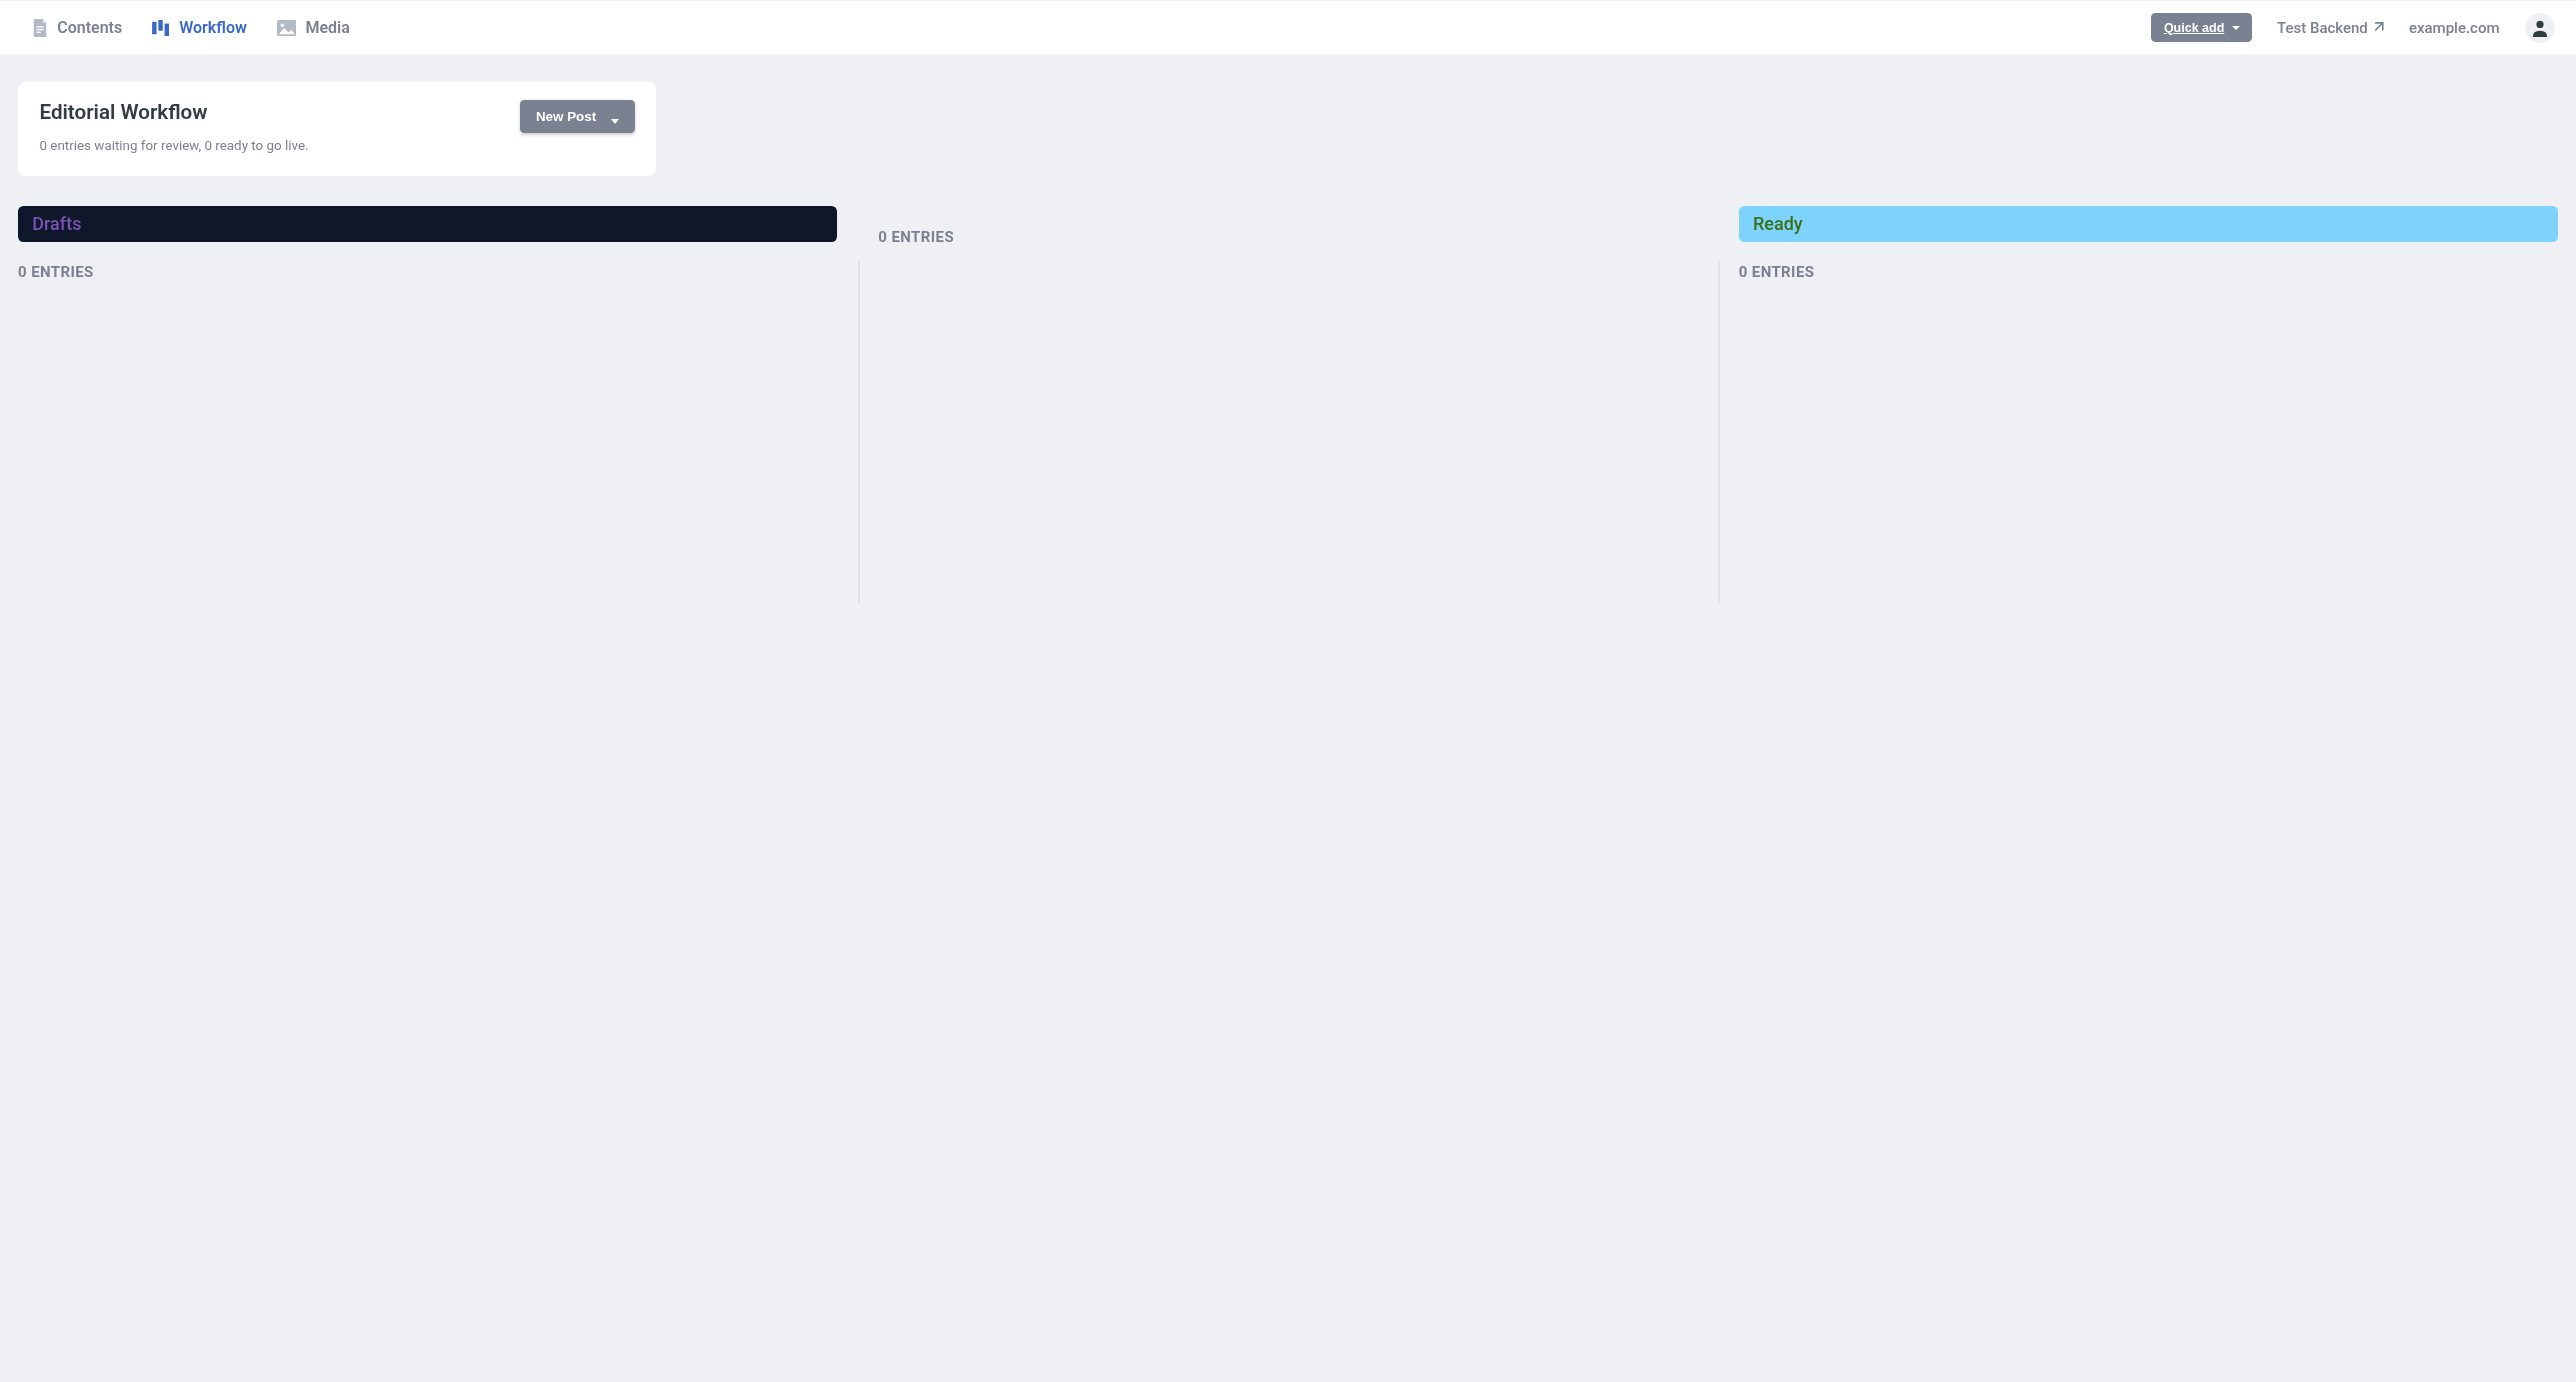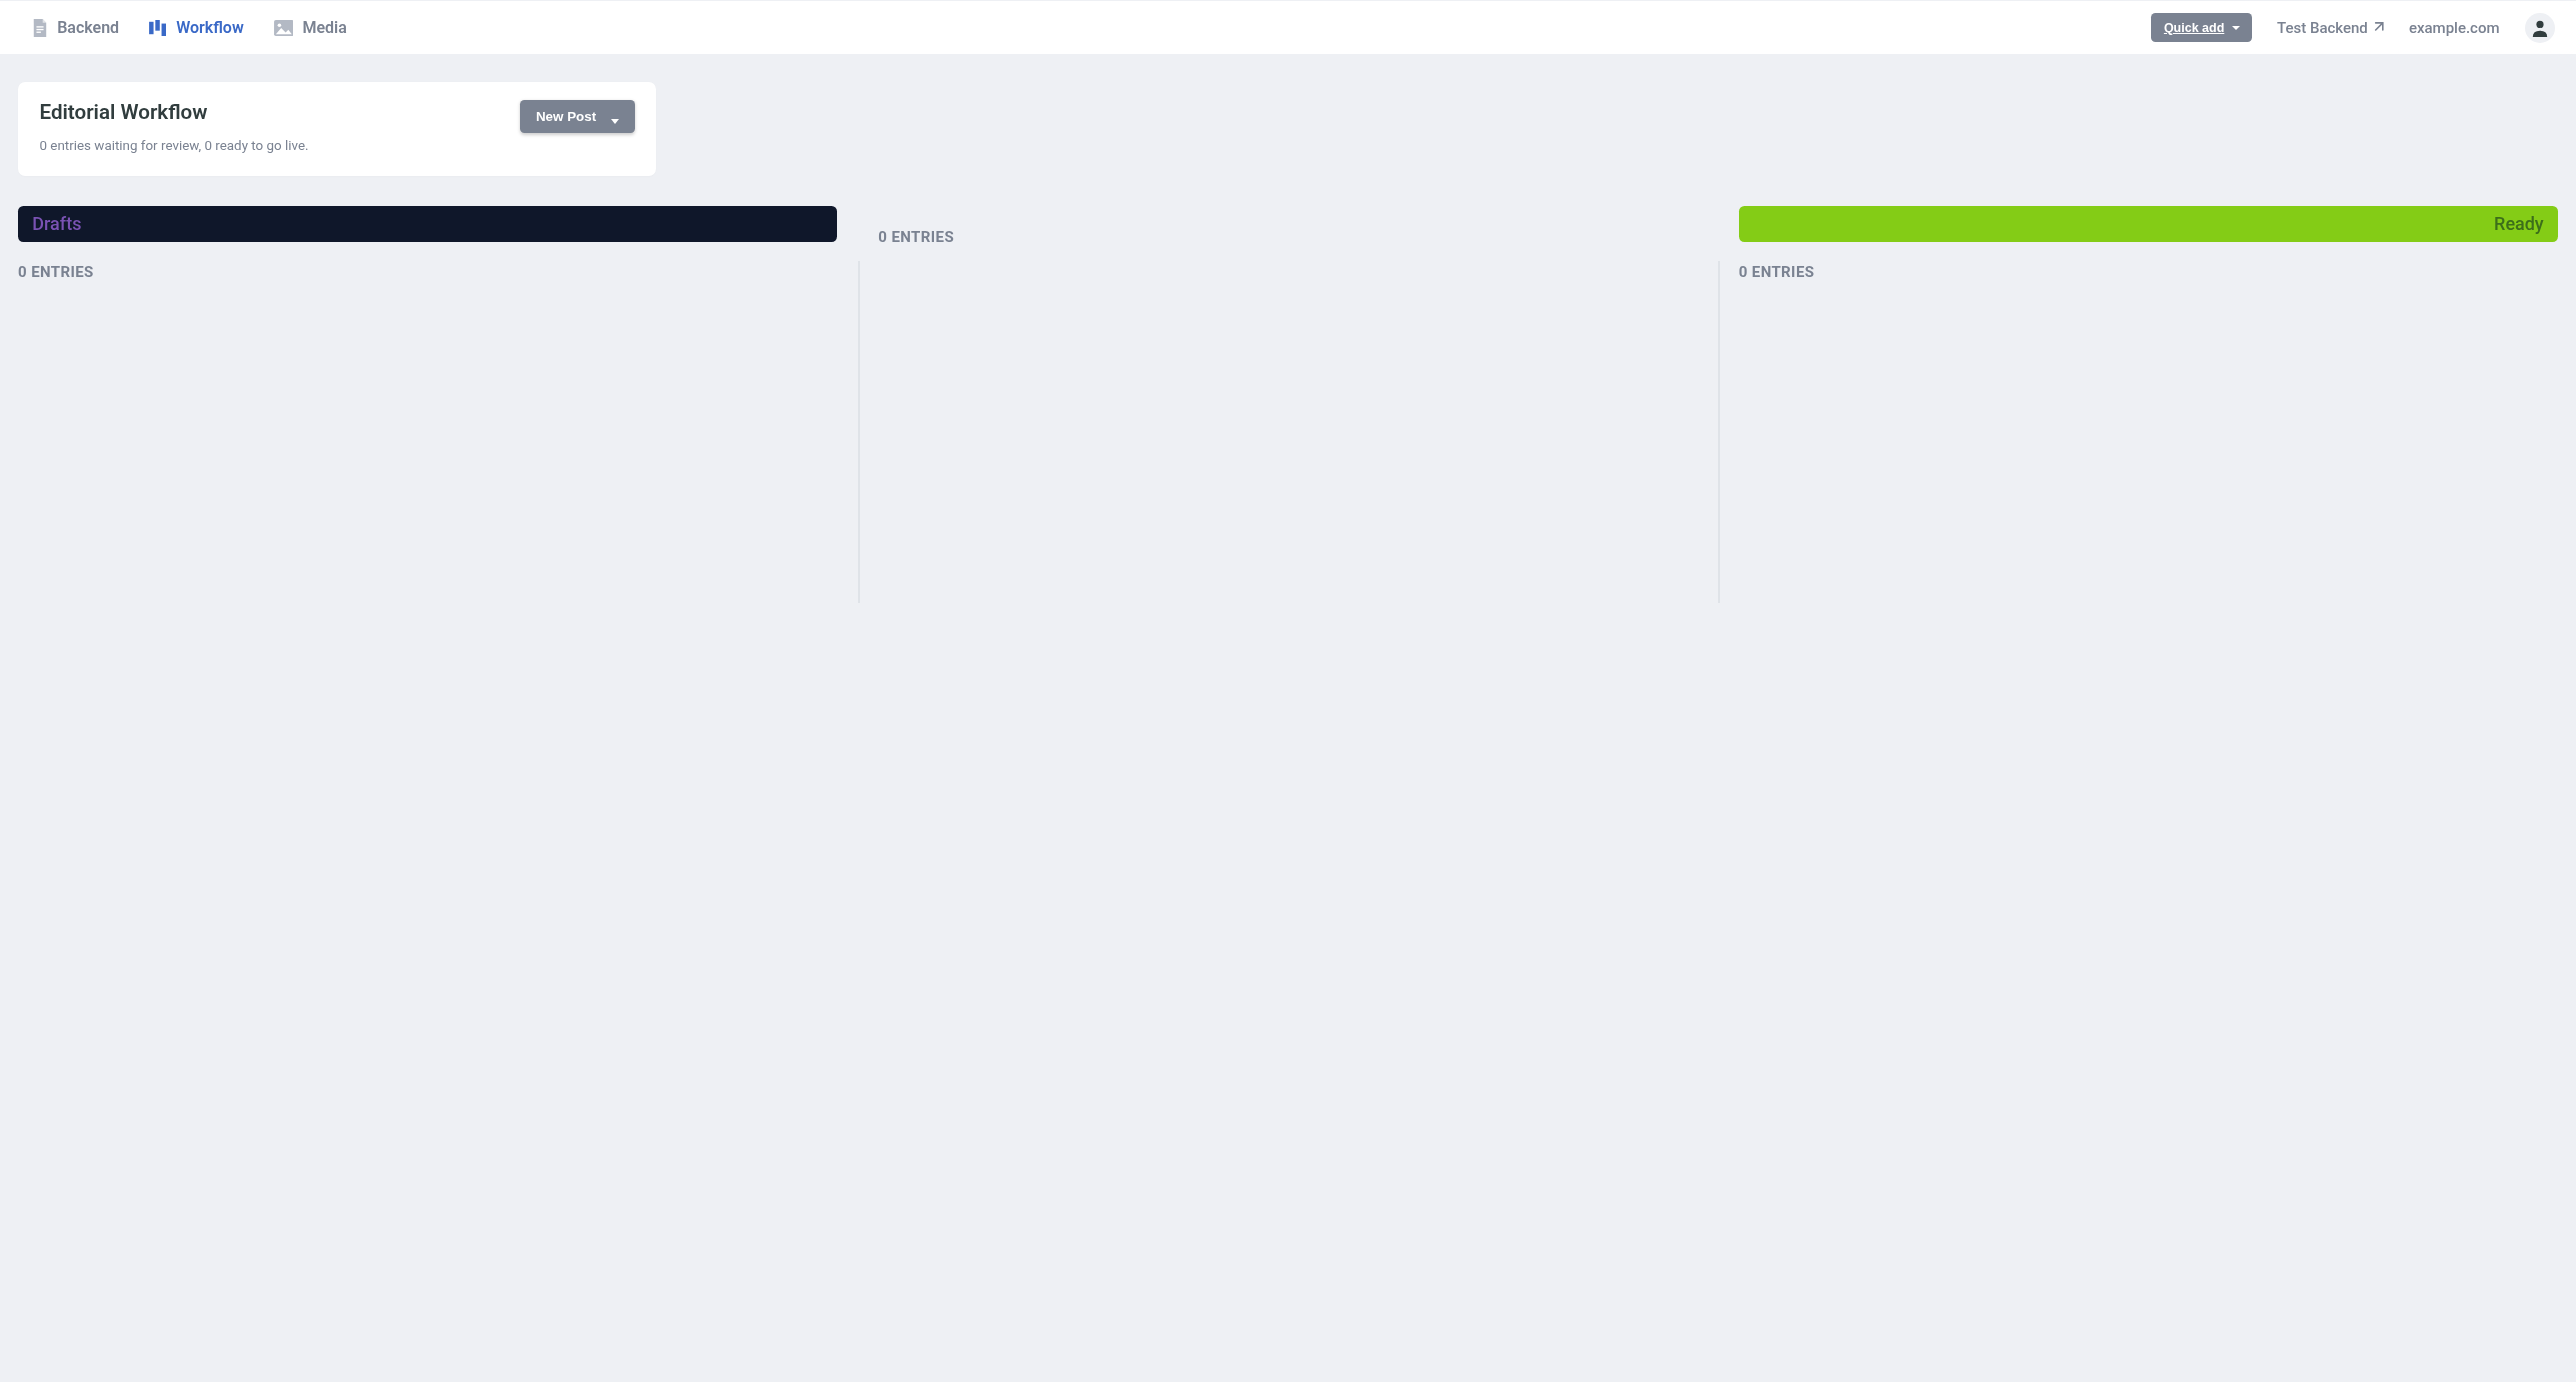--- a/index.html
+++ b/index.html
@@ -160,23 +160,22 @@
     }
     .column-header.drafts {
       background: #0f172a;
       color: #7a52b3;
     }
     .column-header.review {
       background: #fce483;
       color: #744d0a;
     }
     .column-header.ready {
-      background: #84cc16;
+      background: #7dd3fc;
       color: #3c6f1a;
-      text-align: right;
     }
     .entries-count {
       margin-top: 21.5px;
       font-size: 15px;
       font-weight: 700;
       letter-spacing: 0.4px;
       color: #7a8291;
     }
   </style>
 </head>
@@ -187,21 +186,21 @@
     <div class="nav-item">
       <span class="nav-icon">
         <svg width="16" height="18" viewBox="0 0 18 20">
           <path d="M2 0 L12 0 L16 4 L16 20 L2 20 Z" fill="#b3b9c4"></path>
           <path d="M12 0 L12 4 L16 4 Z" fill="#fff" opacity="0.6"></path>
           <rect x="5" y="8" width="8" height="1.5" fill="#fff"></rect>
           <rect x="5" y="11" width="8" height="1.5" fill="#fff"></rect>
           <rect x="5" y="14" width="5" height="1.5" fill="#fff"></rect>
         </svg>
       </span>
-      <span>Backend</span>
+      <span>Contents</span>
     </div>
     <div class="nav-item active">
       <span class="nav-icon">
         <svg width="18" height="16" viewBox="0 0 20 18">
           <rect x="0" y="2" width="5" height="14" fill="#3a69c7"></rect>
           <rect x="7" y="0" width="5" height="12" fill="#3a69c7"></rect>
           <rect x="14" y="4" width="5" height="14" fill="#3a69c7"></rect>
         </svg>
       </span>
       <span>Workflow</span>

